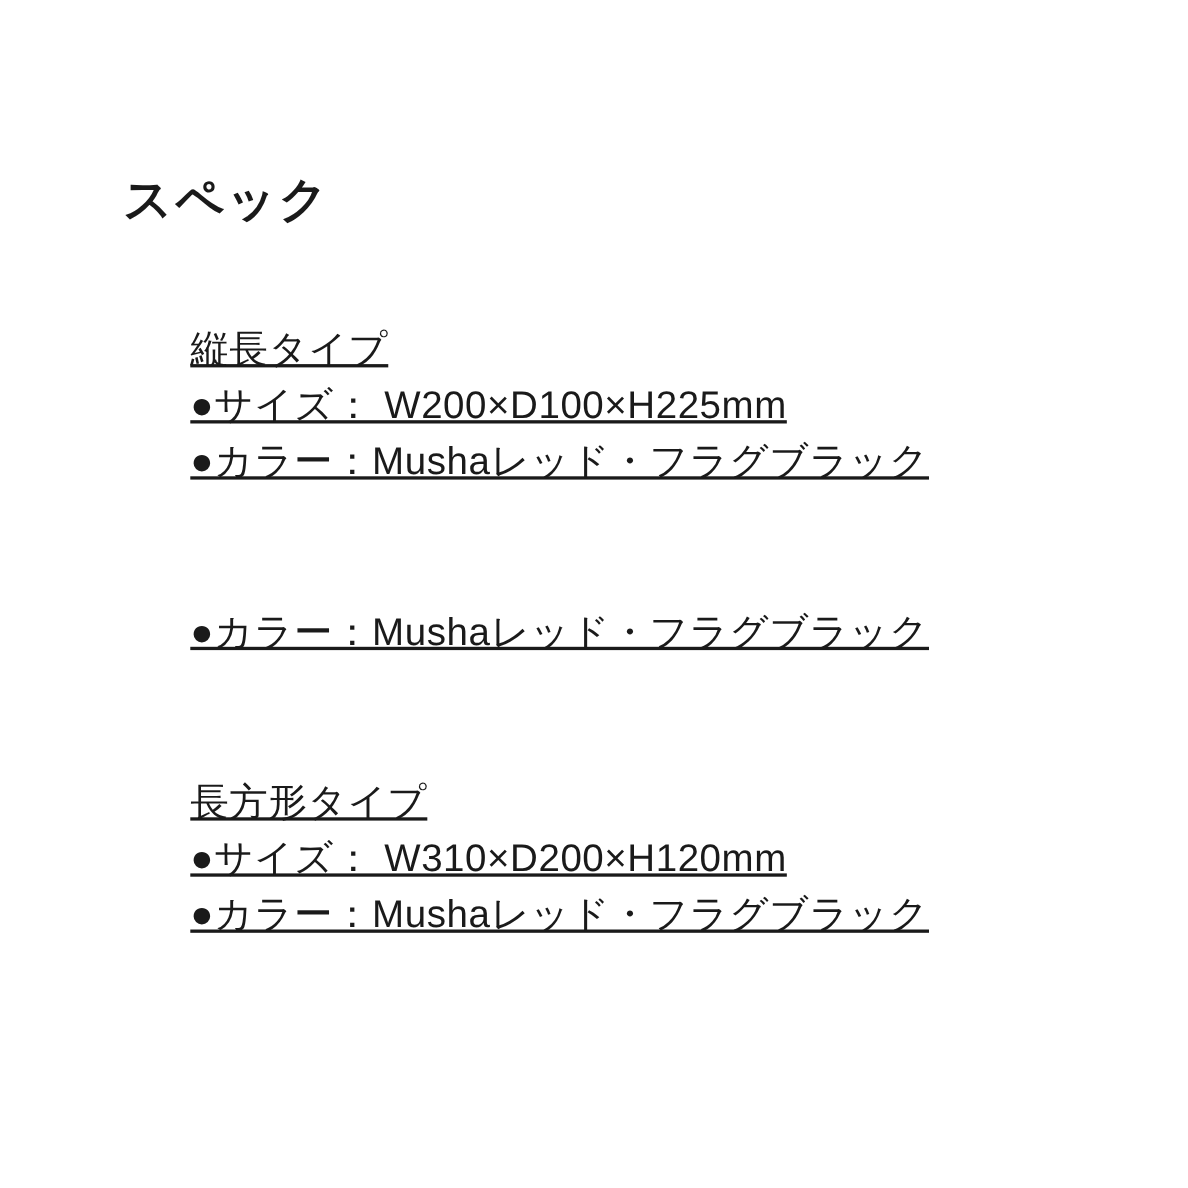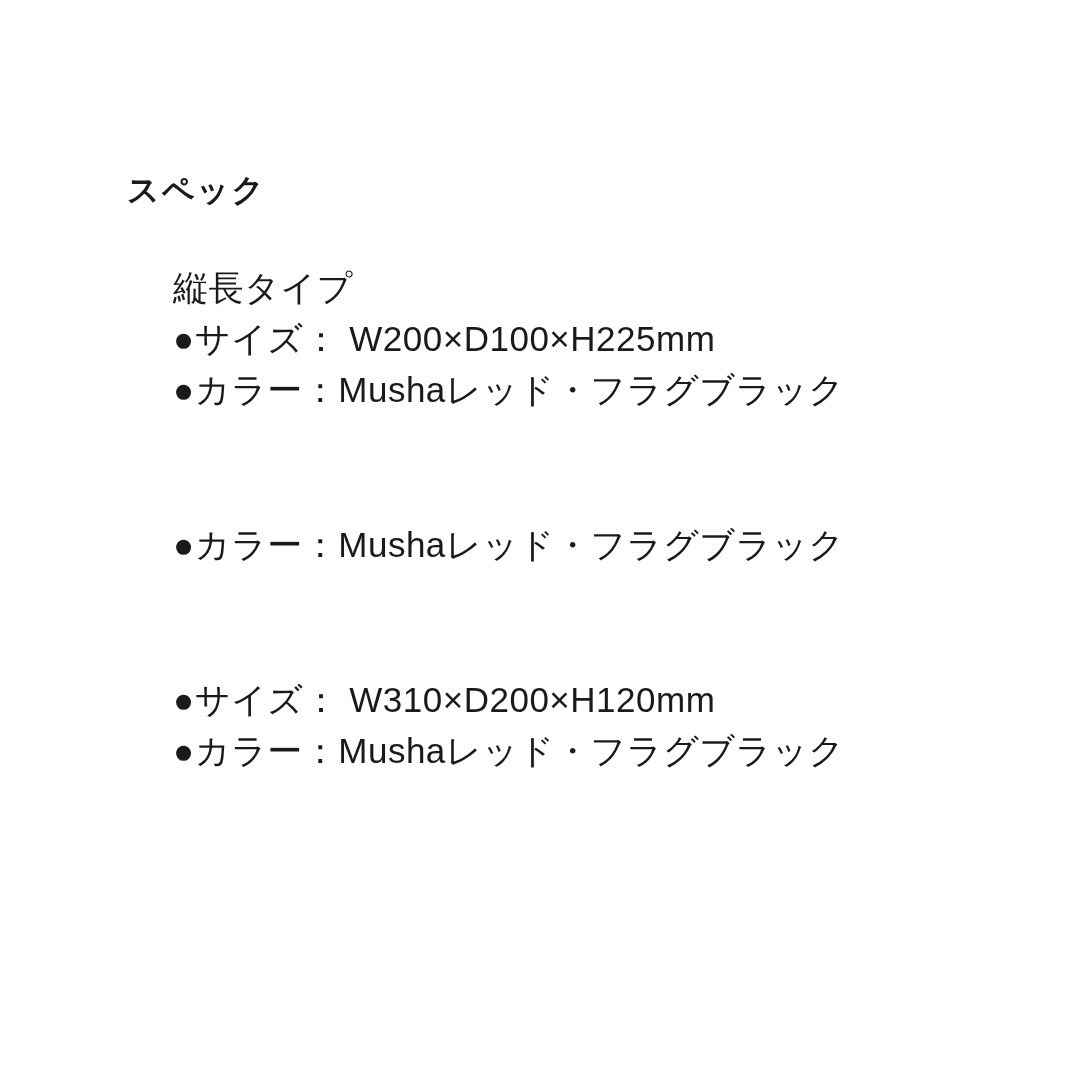--- a/index.html
+++ b/index.html
@@ -14,33 +14,34 @@
     height: 1080px;
     background: #ffffff;
     overflow: hidden;
     font-family: "Liberation Sans", "DejaVu Sans", sans-serif;
     color: #1a1a1a;
   }
   .page-title {
     position: absolute;
     left: 112px;
     top: 158px;
-    margin: 15px;
-    font-size: 32px;
+    margin: 0;
+    font-size: 44px;
     font-weight: 700;
     letter-spacing: 2px;
     line-height: 1.1;
     color: #1a1a1a;
     white-space: nowrap;
   }
   .sections {
     position: absolute;
     left: 173px;
-    top: 262px;
+    top: 292px;
     right: 40px;
+    text-decoration: underline;
   }
   .spec-section {
     margin: 0 0 104px 0;
   }
   .spec-line {
     font-size: 35px;
     line-height: 51px;
     font-weight: 400;
     letter-spacing: 0.5px;
     white-space: nowrap;
@@ -60,18 +61,19 @@
       <div class="spec-line">縦長タイプ</div>
       <div class="spec-line">●サイズ： W200×D100×H225mm</div>
       <div class="spec-line">●カラー：Mushaレッド・フラグブラック</div>
     </section>
 
     <section class="spec-section">
       <div class="spec-line">●カラー：Mushaレッド・フラグブラック</div>
     </section>
 
     <section class="spec-section">
+      <div class="spec-line">長方形タイプ</div>
       <div class="spec-line">●サイズ： W310×D200×H120mm</div>
       <div class="spec-line">●カラー：Mushaレッド・フラグブラック</div>
     </section>
 
   </div>
 </div>
 
 </body></html>

